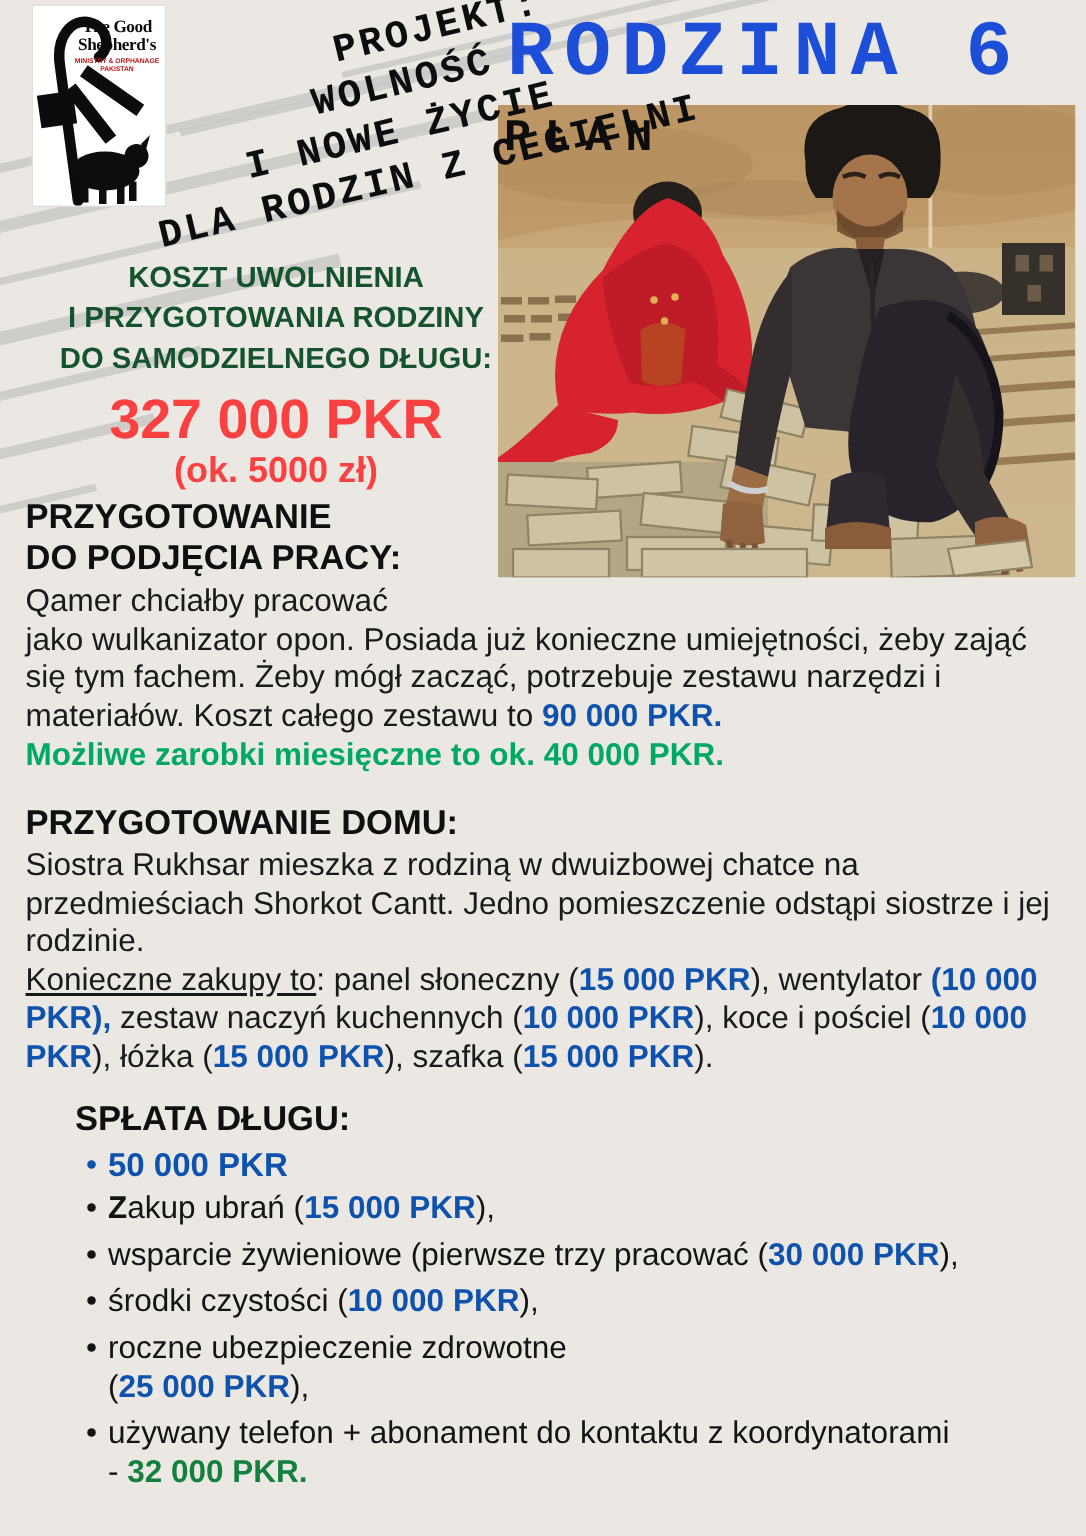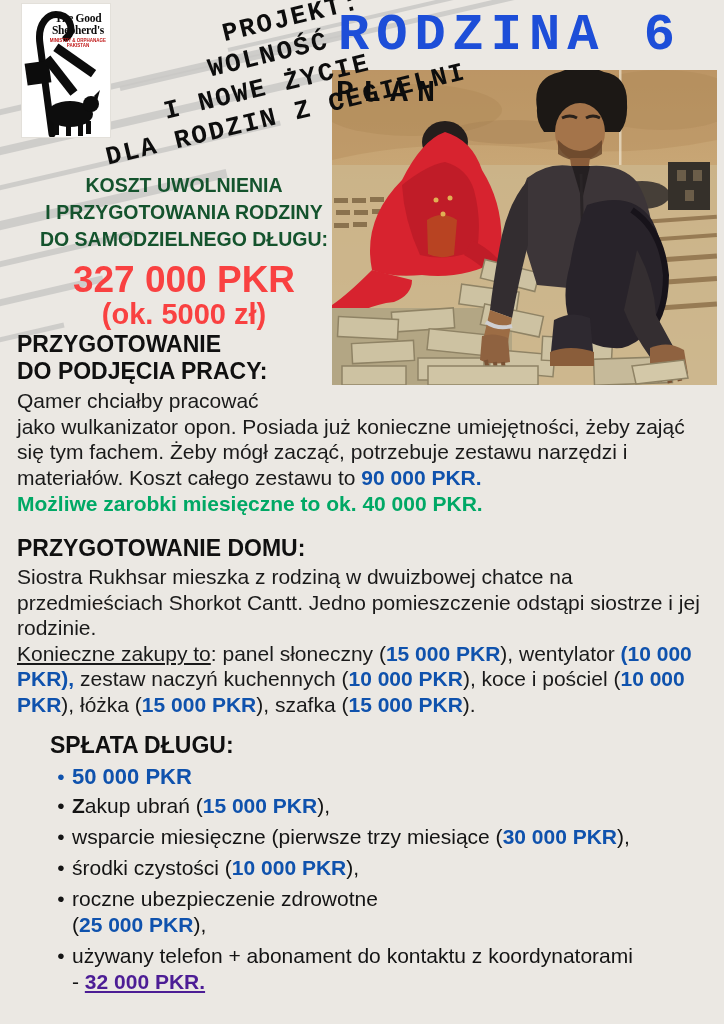--- a/index.html
+++ b/index.html
@@ -60,21 +60,21 @@
     position:absolute;left:332px;top:70px;width:385px;height:315px;z-index:2;
     overflow:hidden;
   }
   
   .cost-block{
     position:absolute;left:28px;top:172px;width:312px;z-index:6;
     text-align:center;
   }
   .cost-label{font-weight:bold;font-size:19.5px;line-height:27px;color:#14532d;}
   .cost-amount{font-weight:bold;font-size:37px;line-height:38px;margin-top:8px;}
-  .cost-pln{font-weight:bold;font-size:29px;line-height:30px;}
+  .cost-pln{font-weight:bold;font-size:24px;line-height:30px;}
   
   .section{position:absolute;z-index:6;}
   .h-bold{font-weight:bold;font-size:23px;line-height:27px;color:#101010;}
   .body-text{font-size:21px;line-height:25.5px;color:#1a1a1a;}
   .amt{font-weight:bold;}
   .green-line{font-weight:bold;font-size:21px;line-height:26px;margin-top:1px;}
   .underline{text-decoration:underline;}
   .bullet-row{display:flex;align-items:flex-start;margin-top:5px;}
   .bullet-dot{width:22px;flex:0 0 22px;font-size:21px;line-height:26px;text-align:center;}
   .bullet-text{font-size:21px;line-height:26px;}
@@ -288,30 +288,30 @@
 
 <div class="section" style="left:50px;top:788px;width:662px;">
 
   <div class="bullet-row">
     <span class="bullet-dot">•</span>
     <span class="bullet-text"><span class="amt">Z</span><span>akup ubrań (</span><span class="amt" style="color:#0f52ad;">15 000 PKR</span><span>),</span></span>
   </div>
 
   <div class="bullet-row">
     <span class="bullet-dot">•</span>
-    <span class="bullet-text"><span>wsparcie miesięczne (pierwsze trzy miesiące (</span><span class="amt" style="color:#0f52ad;">30 000 PKR</span><span>),</span></span>
+    <span class="bullet-text"><span>wsparcie żywieniowe (pierwsze trzy pracować (</span><span class="amt" style="color:#0f52ad;">30 000 PKR</span><span>),</span></span>
   </div>
 
   <div class="bullet-row">
     <span class="bullet-dot">•</span>
     <span class="bullet-text"><span>środki czystości (</span><span class="amt" style="color:#0f52ad;">10 000 PKR</span><span>),</span></span>
   </div>
 
   <div class="bullet-row">
     <span class="bullet-dot">•</span>
     <span class="bullet-text"><span> roczne ubezpieczenie zdrowotne</span><br><span>(</span><span class="amt" style="color:#0f52ad;">25 000 PKR</span><span>),</span></span>
   </div>
 
   <div class="bullet-row">
     <span class="bullet-dot">•</span>
-    <span class="bullet-text"><span>używany telefon + abonament do kontaktu z koordynatorami</span><br><span>- </span><span class="amt" style="color:#4c1d95;text-decoration:underline;">32 000 PKR.</span></span>
+    <span class="bullet-text"><span>używany telefon + abonament do kontaktu z koordynatorami</span><br><span>- </span><span class="amt" style="color:#15803d;">32 000 PKR.</span></span>
   </div>
 </div>
 
 </body></html>

